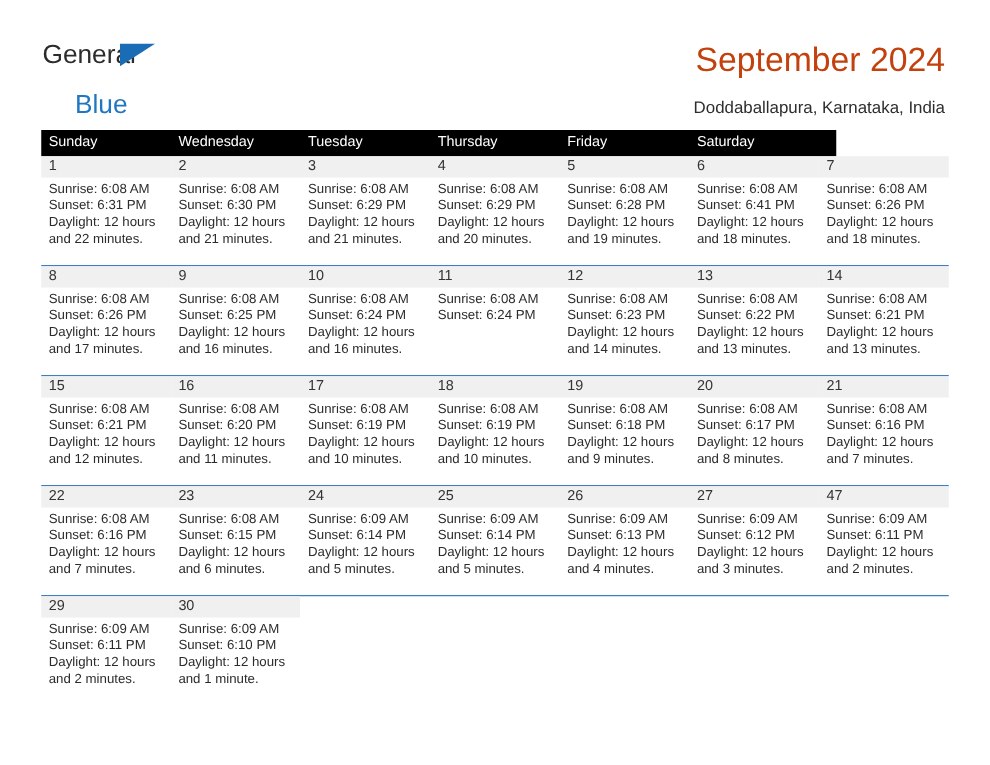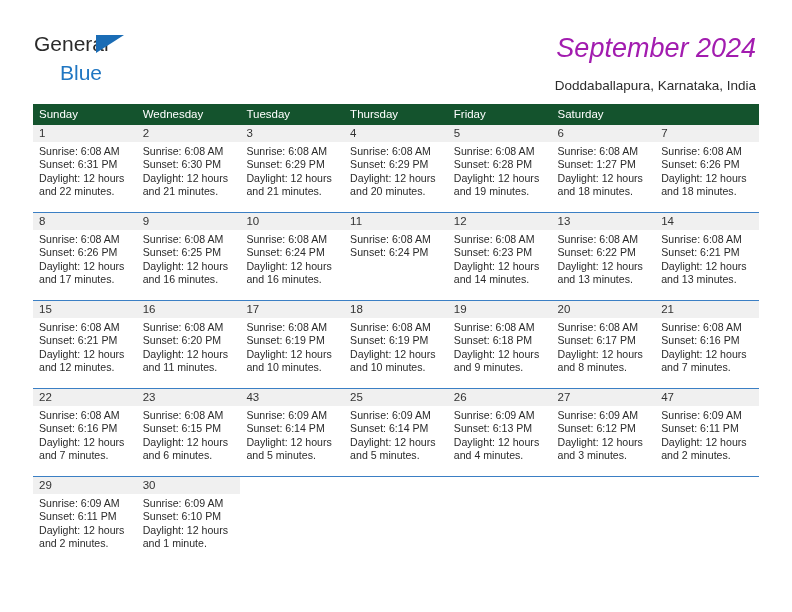--- a/index.html
+++ b/index.html
@@ -43,43 +43,42 @@
     letter-spacing: 0px;
     color: #2b2b2b;
     font-family: "Liberation Sans", sans-serif;
     height: 22px;
   }
   .brand-line2 {
     font-size: 21px;
     line-height: 22px;
     color: #1f76c2;
     margin-left: 26px;
-    margin-top: 7px;
+    margin-top: 18px;
     height: 22px;
   }
   .brand-tri {
     position: absolute;
     left: 62px;
     top: 2px;
     width: 0;
     height: 0;
     border-left: 28px solid #1a6cb5;
     border-bottom: 18px solid transparent;
   }
   .title {
     position: absolute;
     right: 36px;
     top: 32px;
     font-size: 27px;
     line-height: 32px;
-    color: #a21caf;
+    color: #c2410c;
     text-align: right;
     white-space: nowrap;
     font-weight: normal;
-    font-style: italic;
   }
   .subtitle {
     position: absolute;
     right: 36px;
     top: 78px;
     font-size: 13.5px;
     line-height: 16px;
     color: #2d2d2d;
     text-align: right;
     white-space: nowrap;
@@ -87,23 +86,23 @@
 
   
   .calendar {
     position: absolute;
     left: 33px;
     top: 104px;
     width: 726px;
   }
   .dow-row {
     display: flex;
-    width: 726px;
+    width: 636px;
     height: 21px;
-    background: #14532d;
+    background: #000000;
   }
   .dow {
     width: 103.71px;
     box-sizing: border-box;
     padding-left: 6px;
     color: #ffffff;
     font-size: 11.5px;
     line-height: 21px;
     white-space: nowrap;
     overflow: hidden;
@@ -223,21 +222,21 @@
           <div class="cell-body">
             <div class="cell-line">Sunrise: 6:08 AM</div>
             <div class="cell-line">Sunset: 6:28 PM</div>
             <div class="cell-daylight">Daylight: 12 hours and 19 minutes.</div>
           </div>
         </div>
         <div class="cell">
           <div class="cell-num">6</div>
           <div class="cell-body">
             <div class="cell-line">Sunrise: 6:08 AM</div>
-            <div class="cell-line">Sunset: 1:27 PM</div>
+            <div class="cell-line">Sunset: 6:41 PM</div>
             <div class="cell-daylight">Daylight: 12 hours and 18 minutes.</div>
           </div>
         </div>
         <div class="cell">
           <div class="cell-num">7</div>
           <div class="cell-body">
             <div class="cell-line">Sunrise: 6:08 AM</div>
             <div class="cell-line">Sunset: 6:26 PM</div>
             <div class="cell-daylight">Daylight: 12 hours and 18 minutes.</div>
           </div>
@@ -381,21 +380,21 @@
         </div>
         <div class="cell">
           <div class="cell-num">23</div>
           <div class="cell-body">
             <div class="cell-line">Sunrise: 6:08 AM</div>
             <div class="cell-line">Sunset: 6:15 PM</div>
             <div class="cell-daylight">Daylight: 12 hours and 6 minutes.</div>
           </div>
         </div>
         <div class="cell">
-          <div class="cell-num">43</div>
+          <div class="cell-num">24</div>
           <div class="cell-body">
             <div class="cell-line">Sunrise: 6:09 AM</div>
             <div class="cell-line">Sunset: 6:14 PM</div>
             <div class="cell-daylight">Daylight: 12 hours and 5 minutes.</div>
           </div>
         </div>
         <div class="cell">
           <div class="cell-num">25</div>
           <div class="cell-body">
             <div class="cell-line">Sunrise: 6:09 AM</div>

